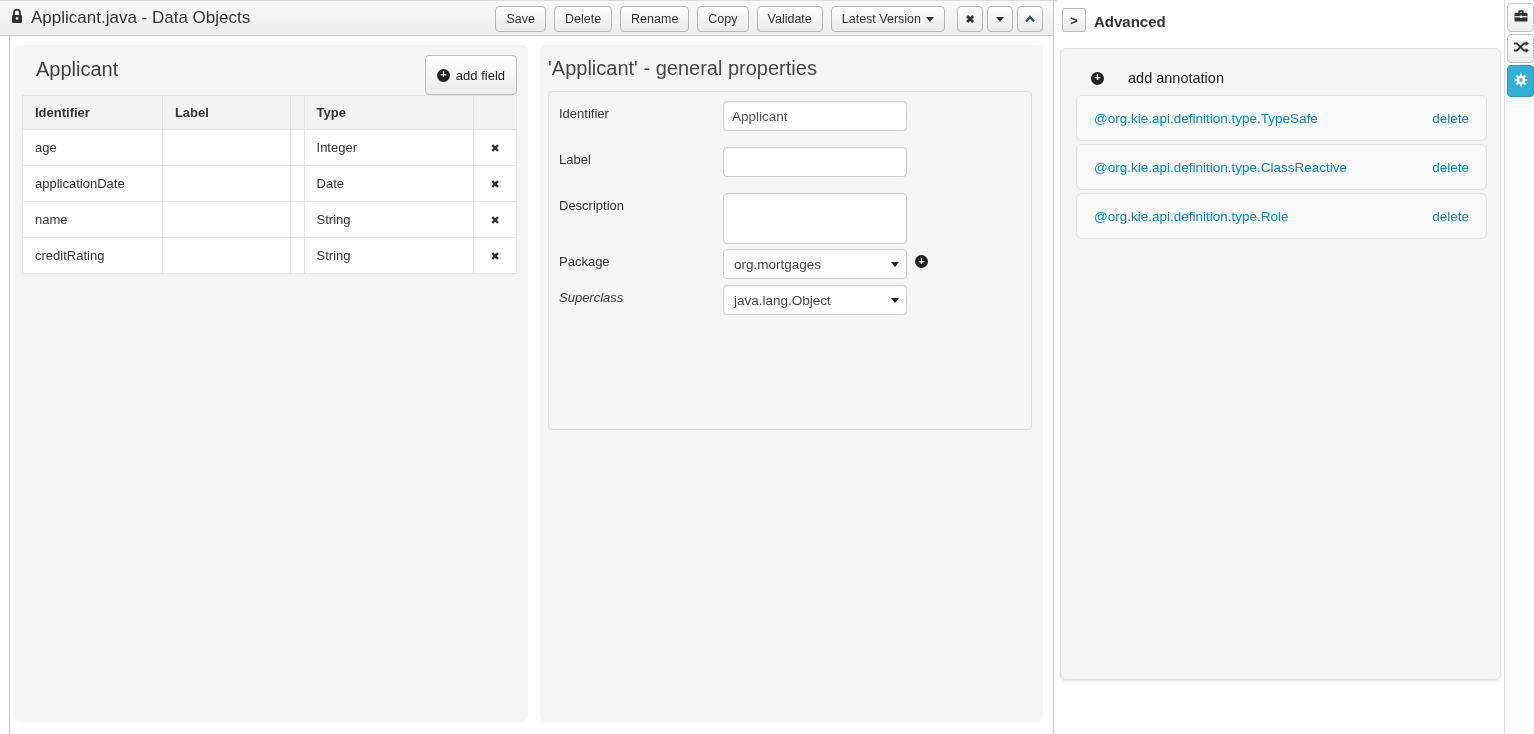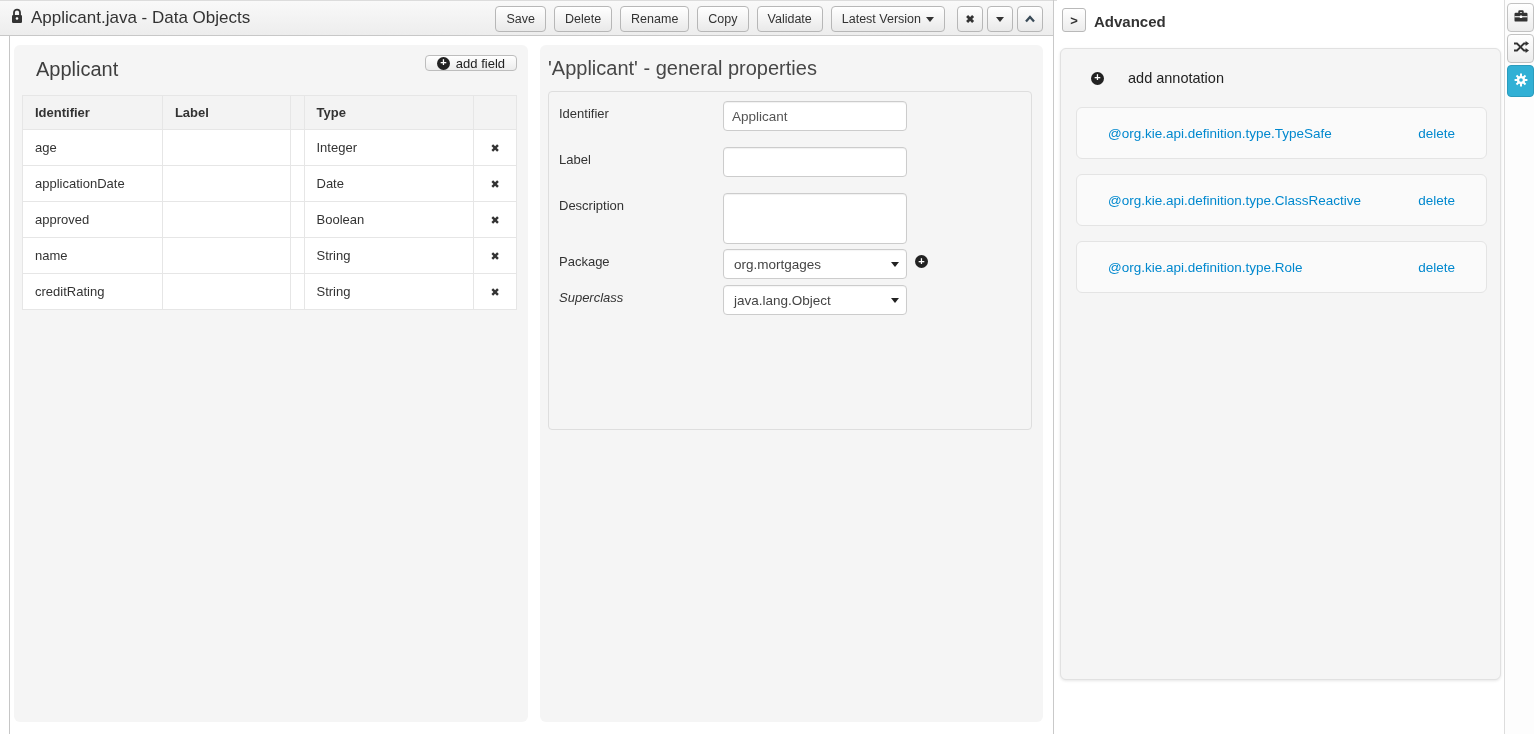--- a/index.html
+++ b/index.html
@@ -30,21 +30,21 @@
 
   
   .panel { position:absolute; top:45px; height:677px; background:#f5f5f5; border-radius:6px; }
   .panel-left { left:14px; width:514px; }
   .panel-mid  { left:540px; width:503px; }
   .panel-heading { font-size:20px; color:#3f3f3f; }
 
   
   .left-head { position:relative; height:50px; }
   .left-head .panel-heading { position:absolute; left:22px; top:13px; }
-  .add-btn { position:absolute; right:11px; top:10px; height:16px; display:inline-flex;
+  .add-btn { position:absolute; right:11px; top:10px; height:40px; display:inline-flex;
     align-items:center; gap:6px; padding:0 11px; font-size:13px; color:#222;
     background:linear-gradient(#ffffff,#ececec); border:1px solid #bdbdbd; border-radius:4px; cursor:pointer; }
   .plus-circle { width:13px; height:13px; border-radius:50%; background:#222; color:#fff;
     display:inline-flex; align-items:center; justify-content:center; font-size:11px;
     font-weight:bold; line-height:13px; flex:0 0 auto; }
   .plus-circle::before { content:"+"; position:relative; top:-0.5px; }
   table.fields { margin-left:8px; width:495px; border-collapse:collapse; background:#fff;
     font-size:13px; border:1px solid #d8d8d8; }
   table.fields th, table.fields td { border:1px solid #e6e6e6; text-align:left; }
   table.fields th { background:#f3f3f3; font-weight:bold; padding:9px 12px; color:#333; }
@@ -77,22 +77,22 @@
     display:flex; align-items:center; justify-content:center; cursor:pointer; }
   .chev-right::before { content:">"; font-weight:bold; font-size:13px; color:#333; }
   .right-title { position:absolute; left:37px; top:13px; font-size:15px; font-weight:bold; color:#333; }
   .adv-box { position:absolute; left:1060px; top:48px; width:441px; height:632px;
     background:#f5f5f5; border:1px solid #e1e1e1; border-radius:6px;
     box-shadow:0 1px 3px rgba(0,0,0,.10); }
   .add-annotation { position:absolute; left:30px; top:21px; display:inline-flex; align-items:center;
     gap:24px; font-size:14.5px; color:#222; cursor:pointer; }
   .ann-list { position:absolute; left:15px; top:46px; width:411px; display:flex;
     flex-direction:column; gap:3px; }
-  .ann-row { height:52px; background:#fafafa; border:1px solid #e4e4e4; border-radius:6px;
-    display:flex; align-items:center; justify-content:space-between; padding:0 31px;margin-top:12px; }
+  .ann-row { height:46px; background:#fafafa; border:1px solid #e4e4e4; border-radius:6px;
+    display:flex; align-items:center; justify-content:space-between; padding:0 17px; }
   .link { color:#0088ce; font-size:13.5px; text-decoration:none; cursor:pointer; }
 
   
   .icon-strip { position:absolute; left:1504px; top:0; width:30px; height:734px;
     background:#fdfdfd; border-left:1px solid #ddd; }
   .strip-btn { position:absolute; left:2px; width:27px; height:29px;
     background:linear-gradient(#fff,#ececec); border:1px solid #c2c2c2; border-radius:4px;
     display:flex; align-items:center; justify-content:center; cursor:pointer; }
   .strip-btn.active { background:#31b0d5; border-color:#2a9bbd; height:32px; }
 </style>
@@ -174,27 +174,20 @@
         <td class="delcol"><span class="x-icon"></span></td>
       </tr>
       <tr>
         <td>applicationDate</td>
         <td></td>
         <td class="narrow"></td>
         <td>Date</td>
         <td class="delcol"><span class="x-icon"></span></td>
       </tr>
       <tr>
-        <td>approved</td>
-        <td></td>
-        <td class="narrow"></td>
-        <td>Boolean</td>
-        <td class="delcol"><span class="x-icon"></span></td>
-      </tr>
-      <tr>
         <td>name</td>
         <td></td>
         <td class="narrow"></td>
         <td>String</td>
         <td class="delcol"><span class="x-icon"></span></td>
       </tr>
       <tr>
         <td>creditRating</td>
         <td></td>
         <td class="narrow"></td>

